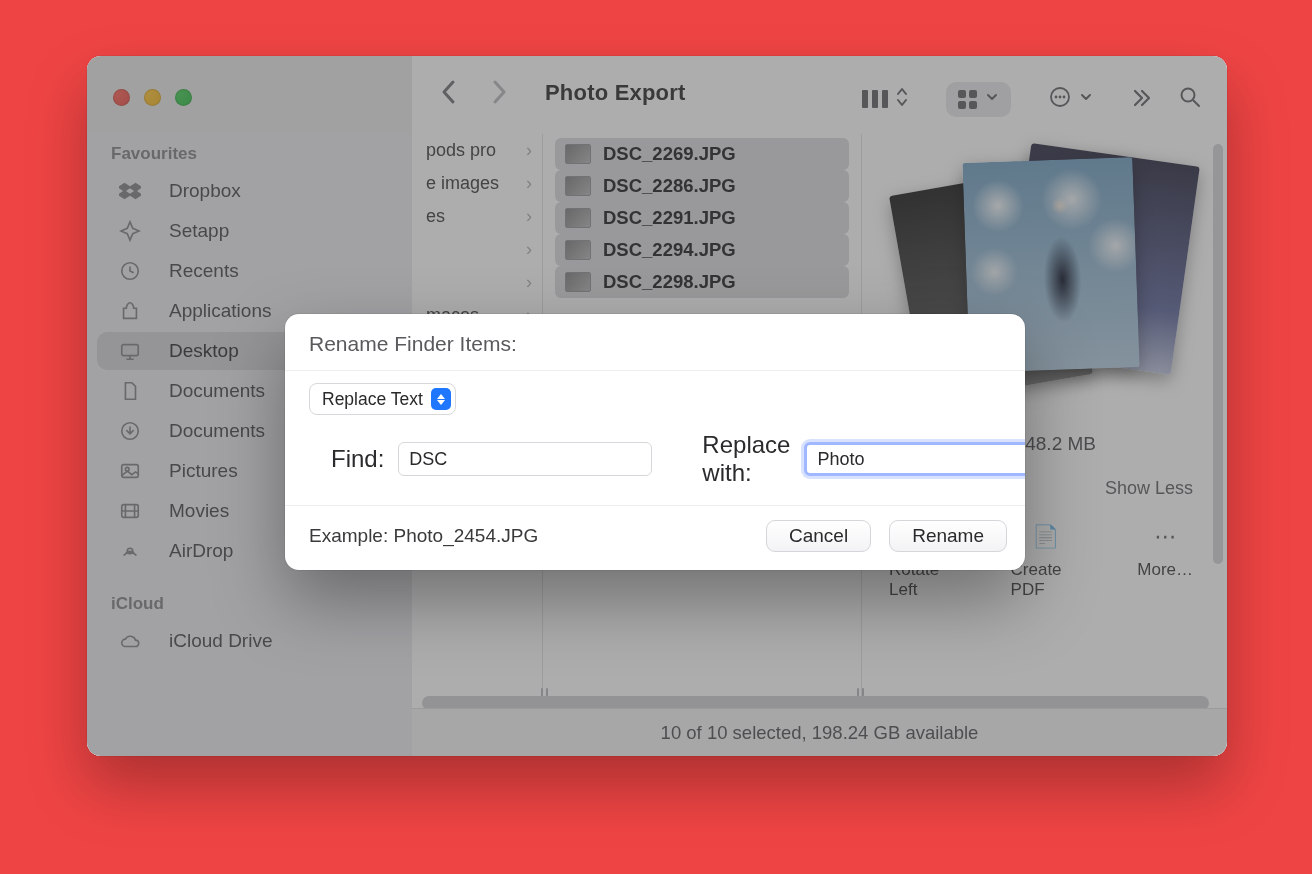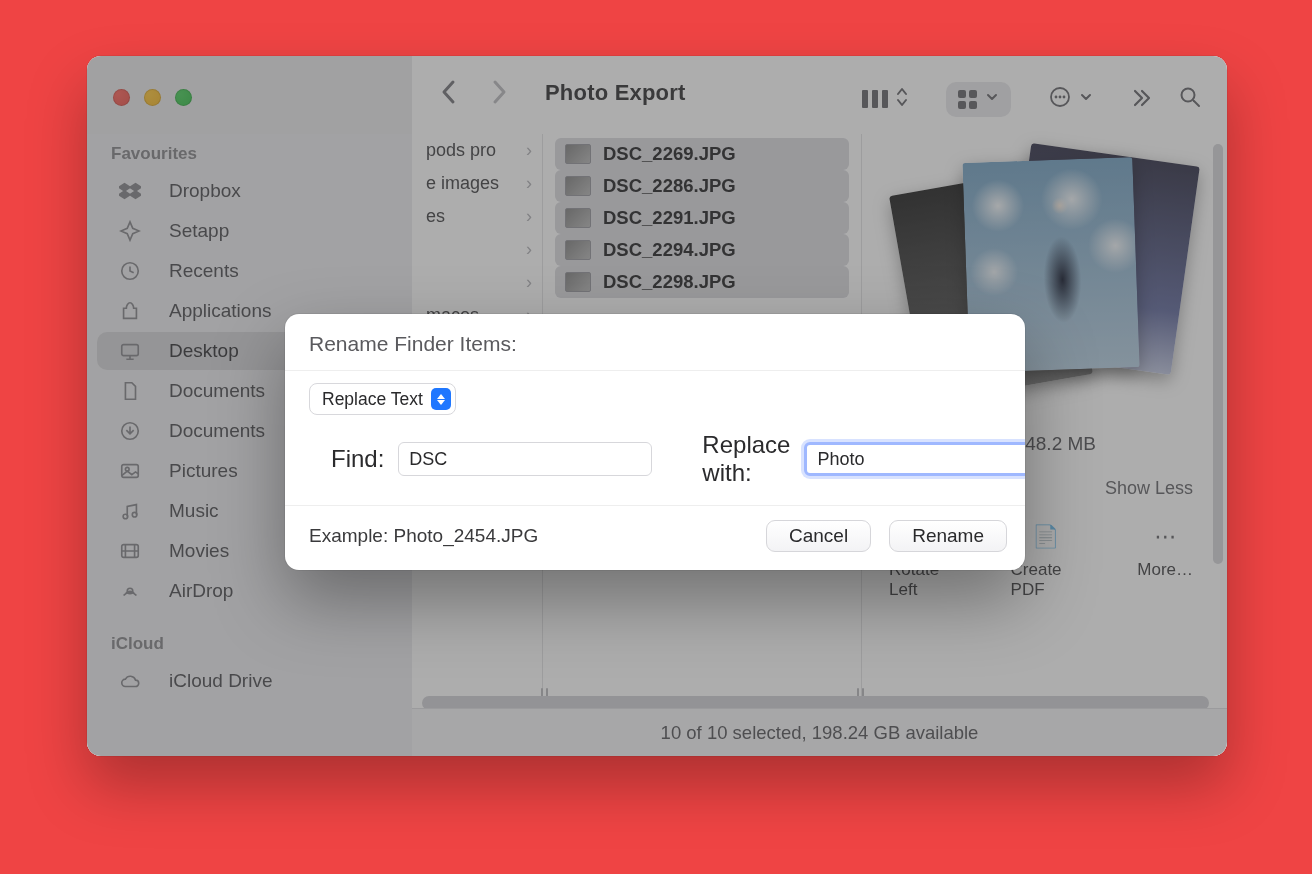--- a/index.html
+++ b/index.html
@@ -265,30 +265,20 @@
               <rect x="3" y="5" width="18" height="14" rx="2"></rect>
               <circle cx="9" cy="10" r="2"></circle>
               <path d="M3 17 L9 12 L14 16 L18 13 L21 15"></path>
             </svg>
           </span>
           <span>Pictures</span>
         </div>
       <div class="sb-item">
           <span class="ic">
             <svg viewBox="0 0 24 24">
-              <path d="M9 18 V7 L19 5 V16"></path>
-              <circle cx="7" cy="18" r="2.5"></circle>
-              <circle cx="17" cy="16" r="2.5"></circle>
-            </svg>
-          </span>
-          <span>Music</span>
-        </div>
-      <div class="sb-item">
-          <span class="ic">
-            <svg viewBox="0 0 24 24">
               <rect x="3" y="5" width="18" height="14" rx="2"></rect>
               <path d="M7 5 V19 M17 5 V19 M3 12 H21"></path>
             </svg>
           </span>
           <span>Movies</span>
         </div>
       <div class="sb-item">
           <span class="ic">
             <svg viewBox="0 0 24 24">
               <circle cx="12" cy="12" r="3"></circle>

